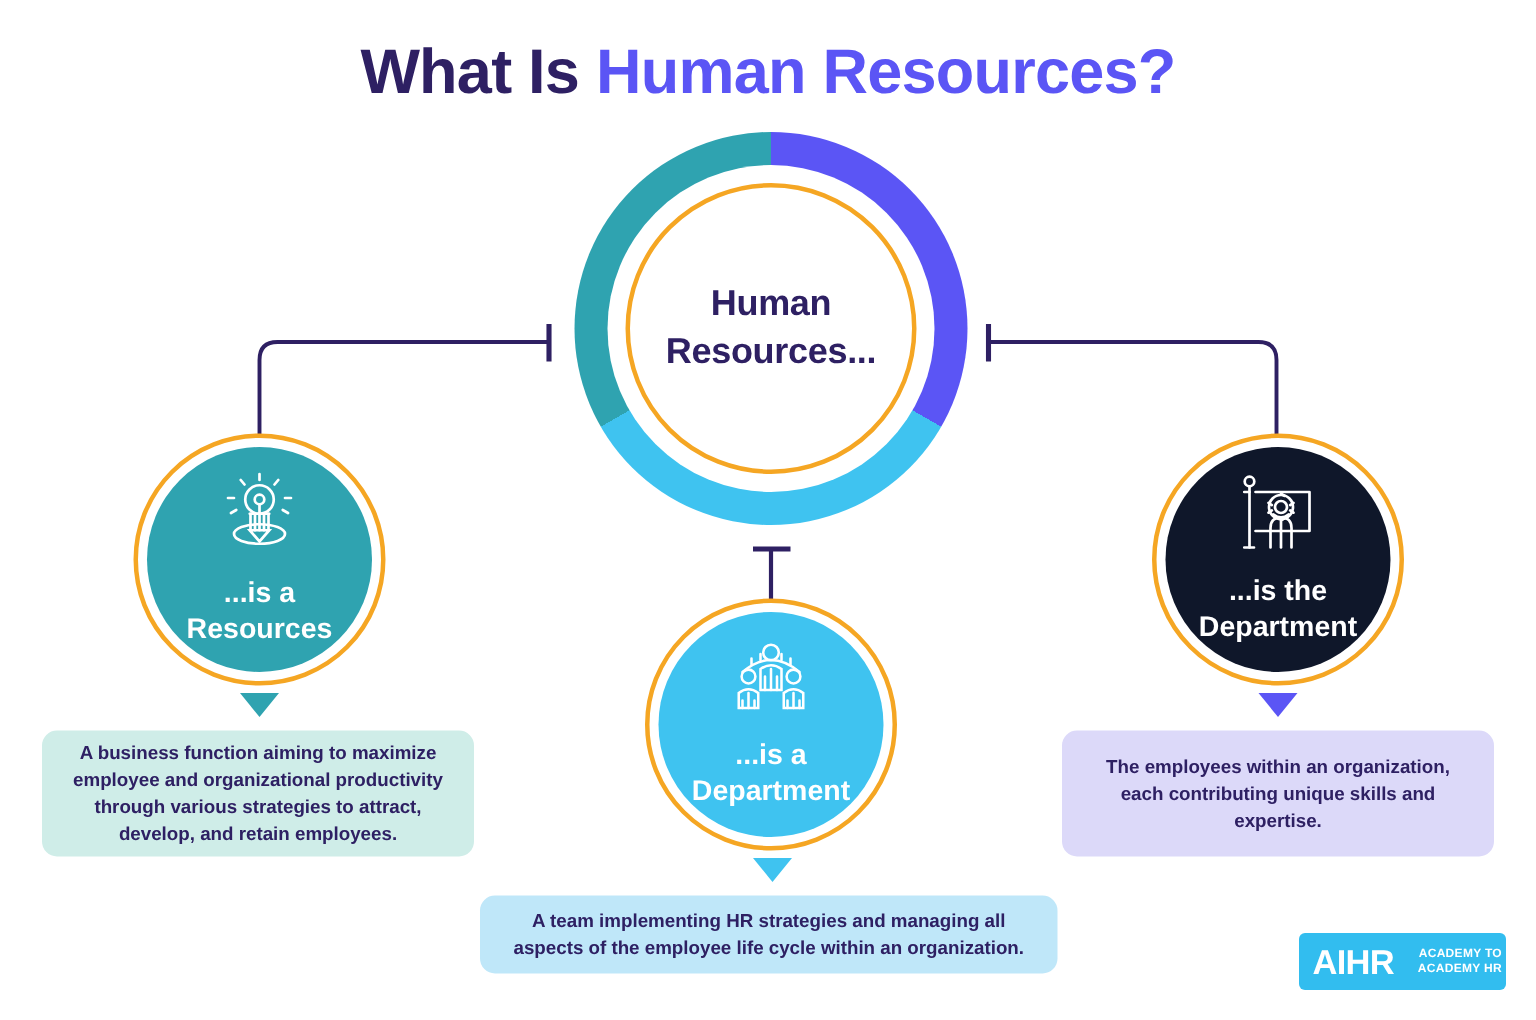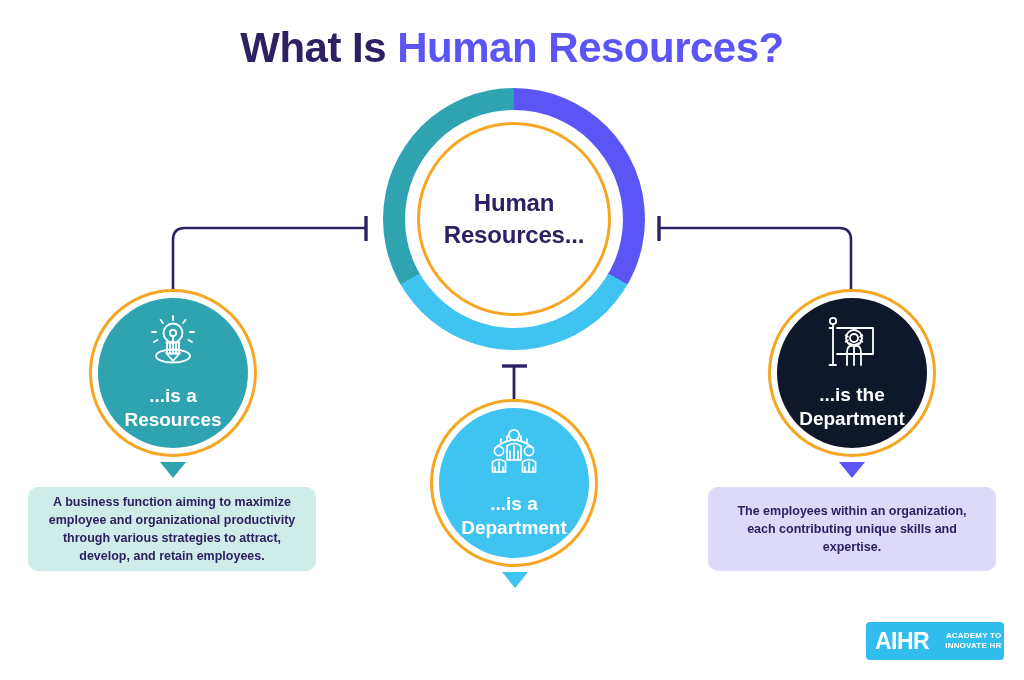--- a/index.html
+++ b/index.html
@@ -254,20 +254,21 @@
           <path d="M18 17 v-4 M24 14 v-4 M38 14 v-4 M44 17 v-4"></path>
         </g>
       </svg>
       <div class="leaf-label">
         <span>...is a</span><br>
         <span>Department</span>
       </div>
     </div>
   </div>
   <div class="tri" id="tri-department" style="border-top-color: rgb(63, 195, 240);"></div>
+  <div class="desc" id="desc-department" style="background: rgb(191, 231, 249);">A team implementing HR strategies and managing all aspects of the employee life cycle within an organization.</div>
 
   <div class="leaf" id="leaf-workforce" style="border-color: rgb(245, 166, 35);">
     <div class="leaf-fill" style="background: #0f172a;">
       <svg class="leaf-icon" width="58" height="56" viewBox="0 0 58 56">
         <g fill="none" stroke="#ffffff" stroke-width="1.8" stroke-linecap="round" stroke-linejoin="round">
           <circle cx="10" cy="6" r="3.2"></circle>
           <path d="M10 9.2 V50"></path>
           <path d="M14 13 H50 V39 H14"></path>
           <path d="M6.5 13 H10 M6.5 50 H13"></path>
           <circle cx="31" cy="23" r="8"></circle>
@@ -286,17 +287,17 @@
     </div>
   </div>
   <div class="tri" id="tri-workforce" style="border-top-color: rgb(91, 85, 245);"></div>
   <div class="desc" id="desc-workforce" style="background: rgb(220, 217, 249);">The employees within an organization, each contributing unique skills and expertise.</div>
 
   <div id="logo" style="background: rgb(50, 189, 239);">
     <div id="logo-mark">AIHR</div>
     <div id="logo-divider"></div>
     <div id="logo-tagline">
       <span>ACADEMY TO</span><br>
-      <span>INNOVATE HR</span>
+      <span>ACADEMY HR</span>
     </div>
   </div>
 
 </div>
 
 </body></html>

